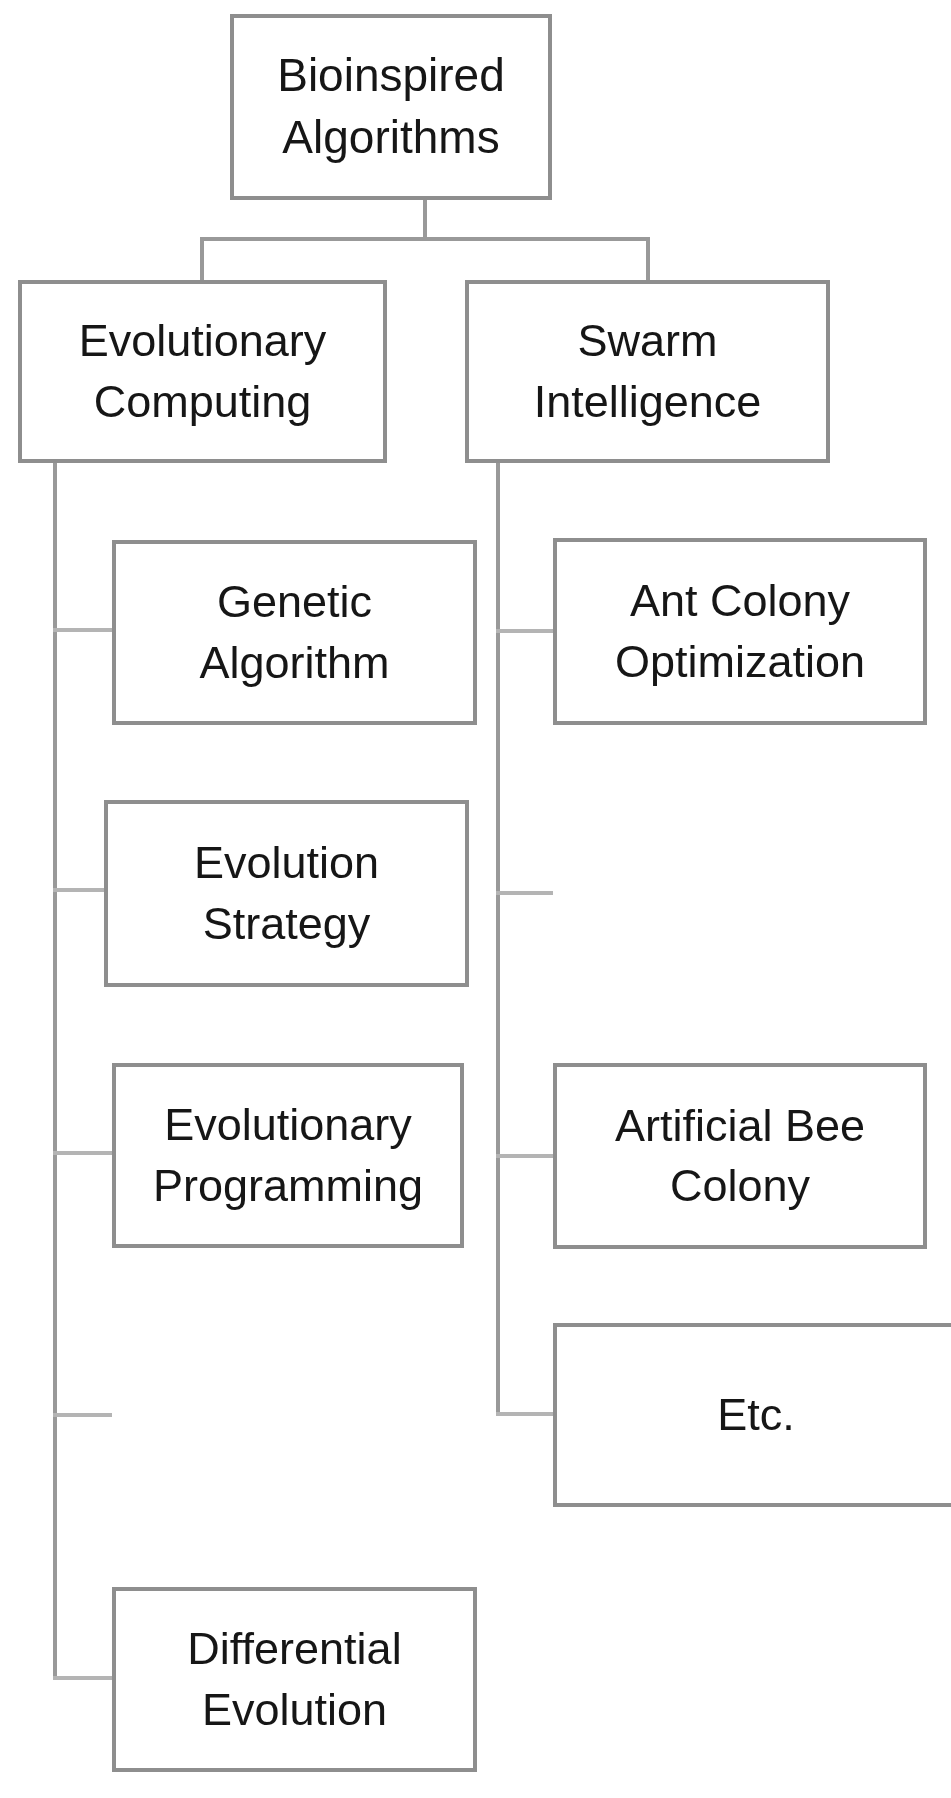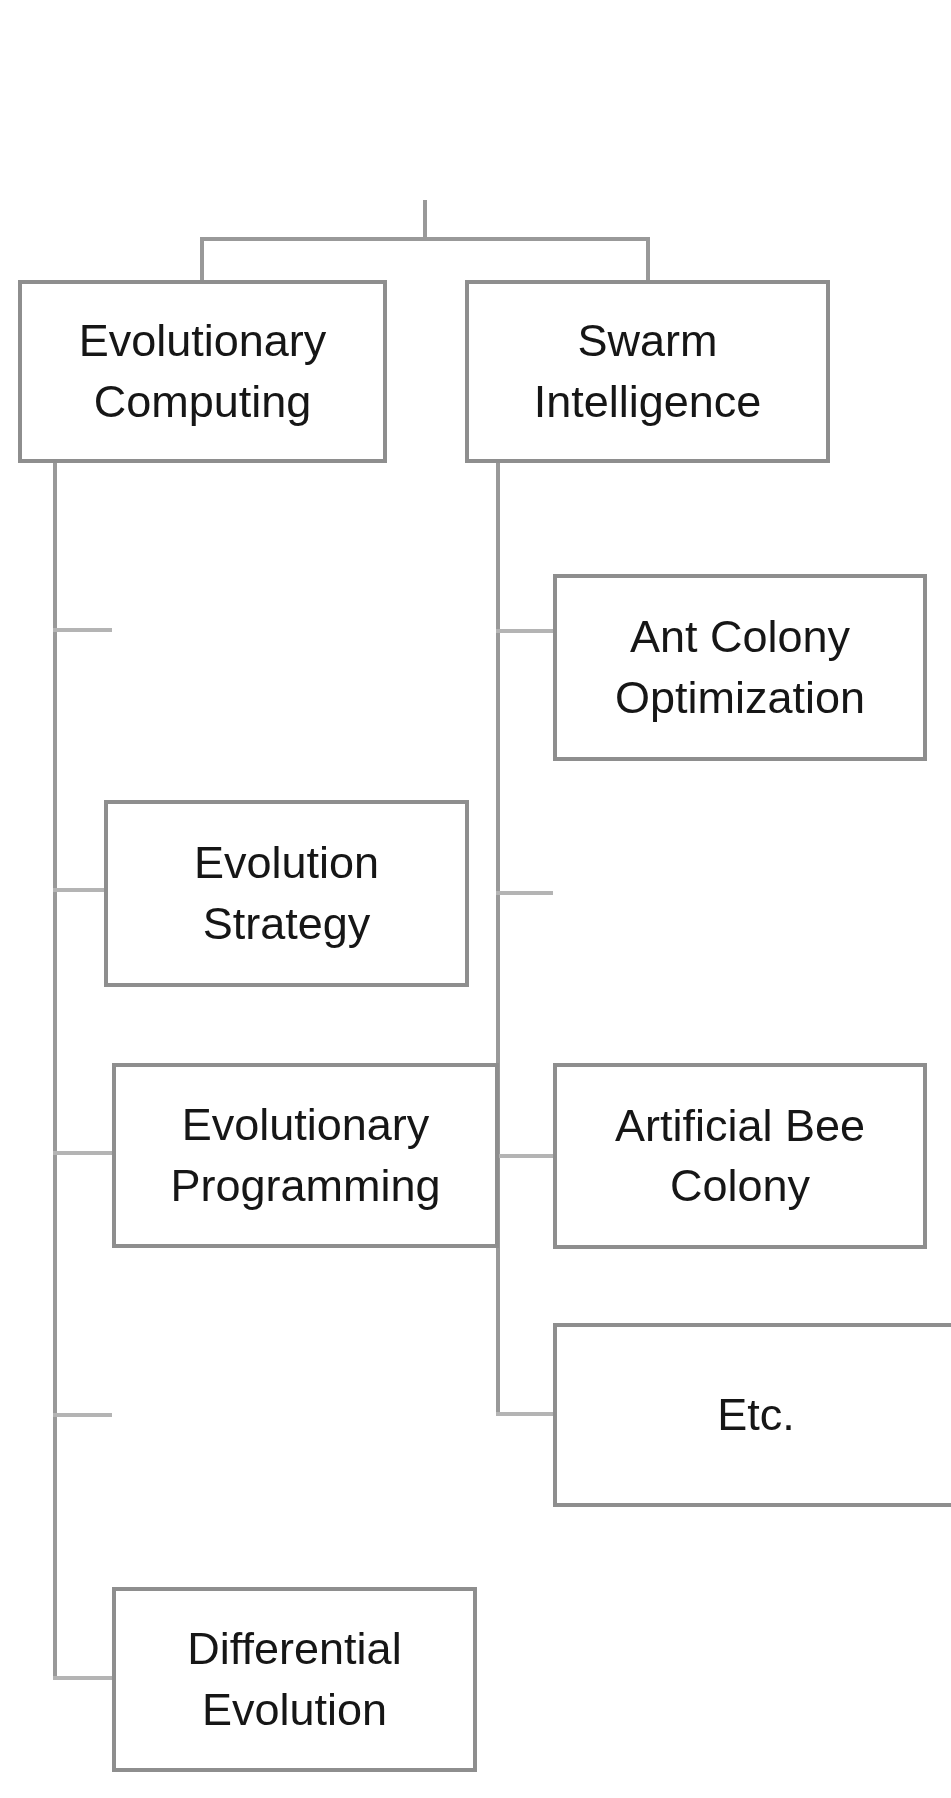--- a/index.html
+++ b/index.html
@@ -64,39 +64,45 @@
   <div class="stub" style="left:53px; top:1151px; width:59px; height:4px;"></div>
   <div class="stub" style="left:53px; top:1413px; width:59px; height:4px;"></div>
   <div class="stub" style="left:53px; top:1676px; width:59px; height:4px;"></div>
 
   <div class="line" style="left:496px; top:461px; width:4px; height:955px;"></div>
   <div class="stub" style="left:496px; top:629px;  width:57px; height:4px;"></div>
   <div class="stub" style="left:496px; top:891px;  width:57px; height:4px;"></div>
   <div class="stub" style="left:496px; top:1154px; width:57px; height:4px;"></div>
   <div class="stub" style="left:496px; top:1412px; width:57px; height:4px;"></div>
 
+  <div class="node root" style="left:230px; top:14px; width:322px; height:186px;">
+    <span class="lbl">Bioinspired Algorithms</span>
+  </div>
 
   <div class="node" style="left:18px; top:280px; width:369px; height:183px;">
     <span class="lbl">Evolutionary Computing</span>
   </div>
   <div class="node" style="left:465px; top:280px; width:365px; height:183px;justify-content:flex-end;">
     <span class="lbl">Swarm Intelligence</span>
   </div>
 
+  <div class="node" style="left:112px; top:540px; width:365px; height:185px;">
+    <span class="lbl">Genetic Algorithm</span>
+  </div>
   <div class="node" style="left:104px; top:800px; width:365px; height:187px;">
     <span class="lbl">Evolution Strategy</span>
   </div>
-  <div class="node" style="left:112px; top:1063px; width:387px; height:185px;">
+  <div class="node" style="left:112px; top:1063px; width:352px; height:185px;">
     <span class="lbl">Evolutionary Programming</span>
   </div>
   <div class="node" style="left:112px; top:1587px; width:365px; height:185px;">
     <span class="lbl">Differential Evolution</span>
   </div>
 
-  <div class="node" style="left:553px; top:538px; width:374px; height:187px;margin-top:36px;">
+  <div class="node" style="left:553px; top:538px; width:374px; height:187px;">
     <span class="lbl">Ant Colony Optimization</span>
   </div>
   <div class="node" style="left:553px; top:1063px; width:374px; height:186px;">
     <span class="lbl">Artificial Bee Colony</span>
   </div>
   <div class="node" style="left:553px; top:1323px; width:406px; height:184px;">
     <span class="lbl">Etc.</span>
   </div>
 
 </div>

